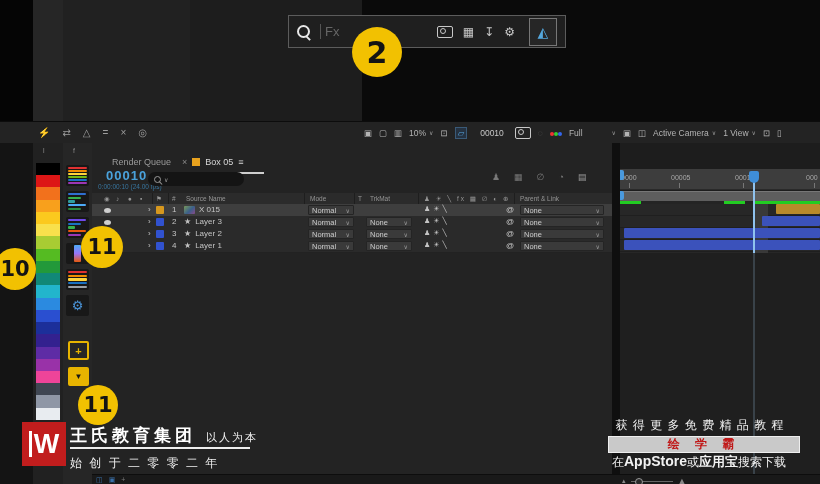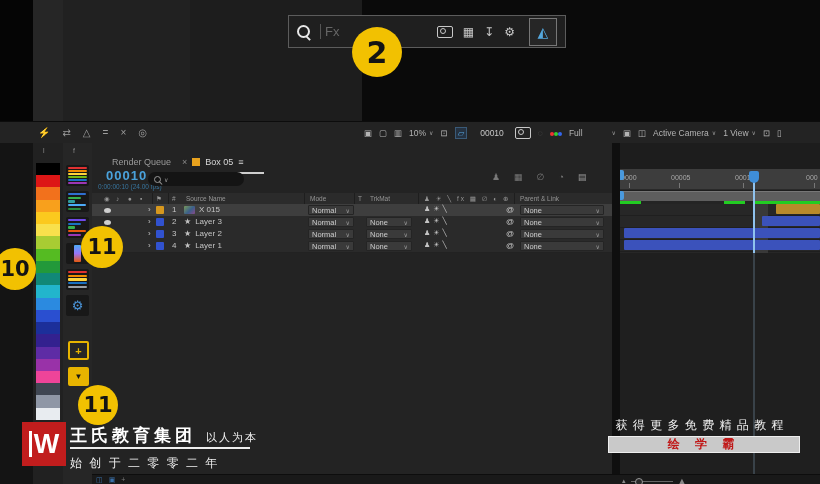--- a/index.html
+++ b/index.html
@@ -439,14 +439,17 @@
   <div class="badge" style="left:78px;top:385px;width:40px;height:40px;font-size:21px">11</div>
 
   <div id="logo">W</div>
   <div id="brand">王氏教育集团</div>
   <div id="slogan">以人为本</div>
   <div id="brandline"></div>
   <div id="since">始 创 于 二 零 零 二 年</div>
 
   <div id="fr1">获 得 更 多 免 费 精 品 教 程</div>
   <div id="fr-banner">绘 学 霸</div>
+  <div id="fr2">
+    <span>在</span><b>AppStore</b><span>或</span><b style="font-size:13px">应用宝</b><span>搜索下载</span>
+  </div>
 
 </div>
 
 </body></html>

